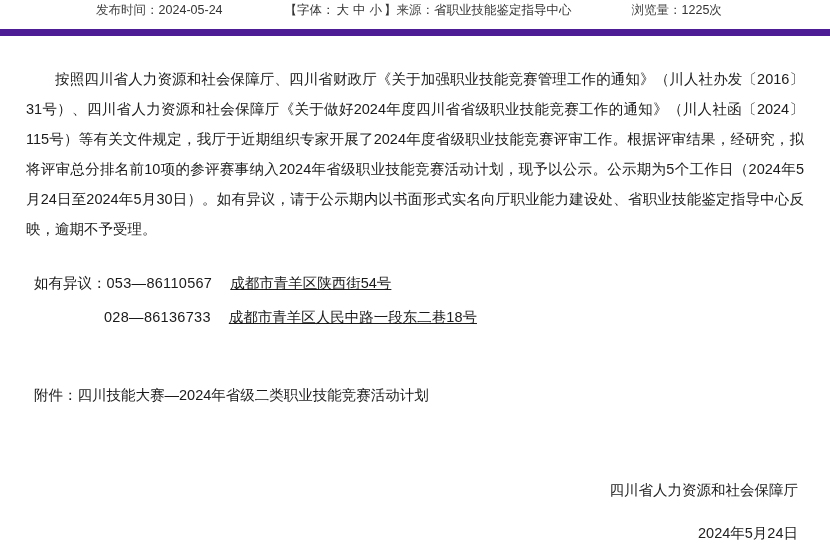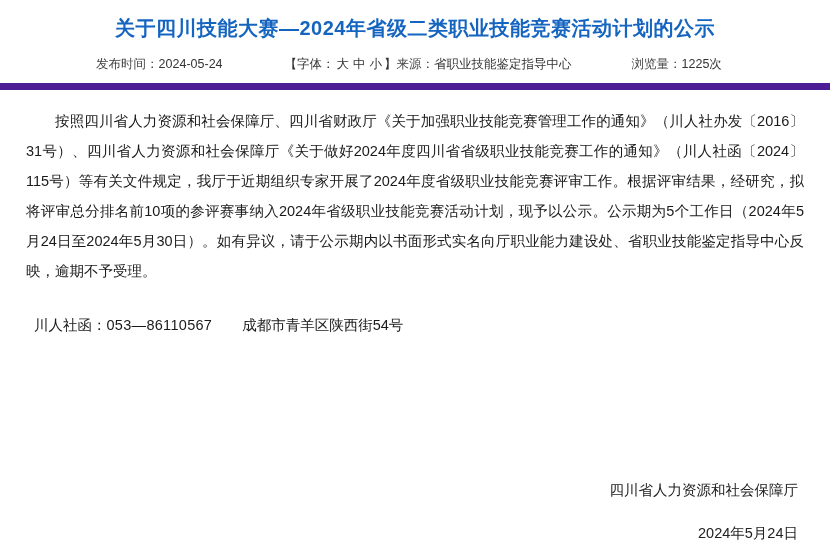--- a/index.html
+++ b/index.html
@@ -60,35 +60,36 @@
   }
   .content {
     padding: 16px 26px 0 26px;
     font-size: 14.5px;
     line-height: 30px;
     color: #1a1a1a;
   }
   .para {
     text-indent: 2em;
     text-align: justify;
-    margin: 0 0 2px 0;
+    margin: 12px 0 2px 0;
   }
   .contact-block {
     margin-top: 22px;
     padding-left: 8px;
   }
   .contact-line {
     line-height: 34px;
     font-size: 14.5px;
   }
   .contact-line .phone {
     letter-spacing: 0.3px;
   }
   .contact-line .addr {
-    margin-left: 30px;
+    margin-left: 18px;
+    text-decoration: underline;
   }
   .contact-line.indent {
     padding-left: 70px;
   }
   .attachment {
     margin-top: 46px;
     padding-left: 8px;
     font-size: 14.5px;
   }
   .signature {
@@ -104,21 +105,20 @@
     right: 32px;
     bottom: 10px;
     font-size: 14.5px;
   }
 </style>
 </head>
 <body>
 
 <div class="page">
 
-  <div class="title">关于四川技能大赛—2024年省级二类职业技能竞赛活动计划的公示</div>
 
   <div class="meta-bar">
     <span class="meta-seg">
       <span class="meta-label">发布时间：</span><span class="meta-value">2024-05-24</span>
     </span>
     <span class="meta-gap-1"></span>
     <span class="meta-seg font-size-ctrl">
       <span>【字体：</span><a>大</a><a>中</a><a>小</a><span>】</span>
     </span>
     <span class="meta-seg">
@@ -128,22 +128,26 @@
     <span class="meta-seg">
       <span class="meta-label">浏览量：</span><span class="meta-value">1225次</span>
     </span>
   </div>
 
   <div class="content">
     <p class="para">按照四川省人力资源和社会保障厅、四川省财政厅《关于加强职业技能竞赛管理工作的通知》（川人社办发〔2016〕31号）、四川省人力资源和社会保障厅《关于做好2024年度四川省省级职业技能竞赛工作的通知》（川人社函〔2024〕115号）等有关文件规定，我厅于近期组织专家开展了2024年度省级职业技能竞赛评审工作。根据评审结果，经研究，拟将评审总分排名前10项的参评赛事纳入2024年省级职业技能竞赛活动计划，现予以公示。公示期为5个工作日（2024年5月24日至2024年5月30日）。如有异议，请于公示期内以书面形式实名向厅职业能力建设处、省职业技能鉴定指导中心反映，逾期不予受理。</p>
 
     <div class="contact-block">
       <div class="contact-line">
-        <span>川人社函：</span><span class="phone">053—86110567</span><span class="addr">成都市青羊区陕西街54号</span>
+        <span>如有异议：</span><span class="phone">053—86110567</span><span class="addr">成都市青羊区陕西街54号</span>
+      </div>
+      <div class="contact-line indent">
+        <span class="phone">028—86136733</span><span class="addr">成都市青羊区人民中路一段东二巷18号</span>
       </div>
     </div>
 
+    <div class="attachment">附件：四川技能大赛—2024年省级二类职业技能竞赛活动计划</div>
   </div>
 
   <div class="signature">四川省人力资源和社会保障厅</div>
   <div class="sig-date">2024年5月24日</div>
 
 </div>
 
 </body></html>

